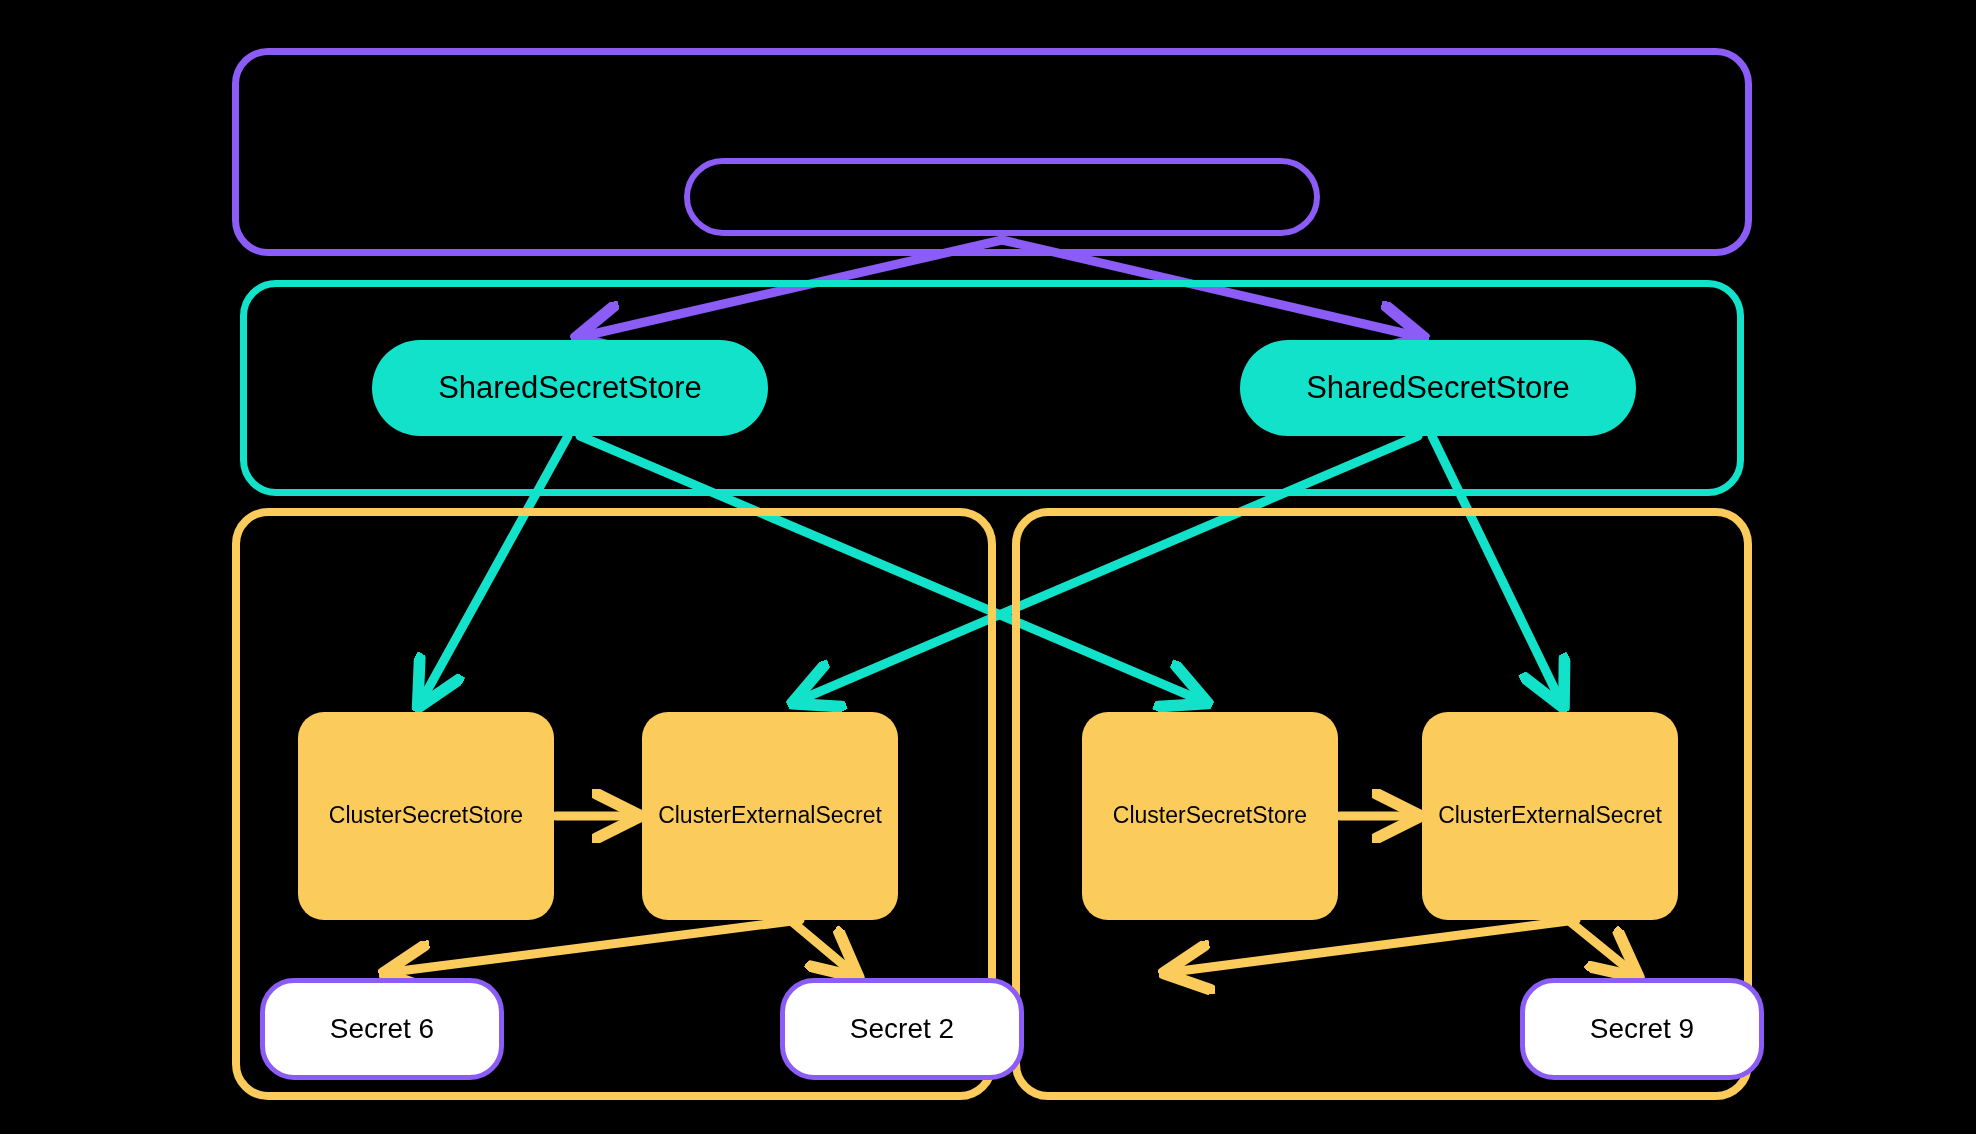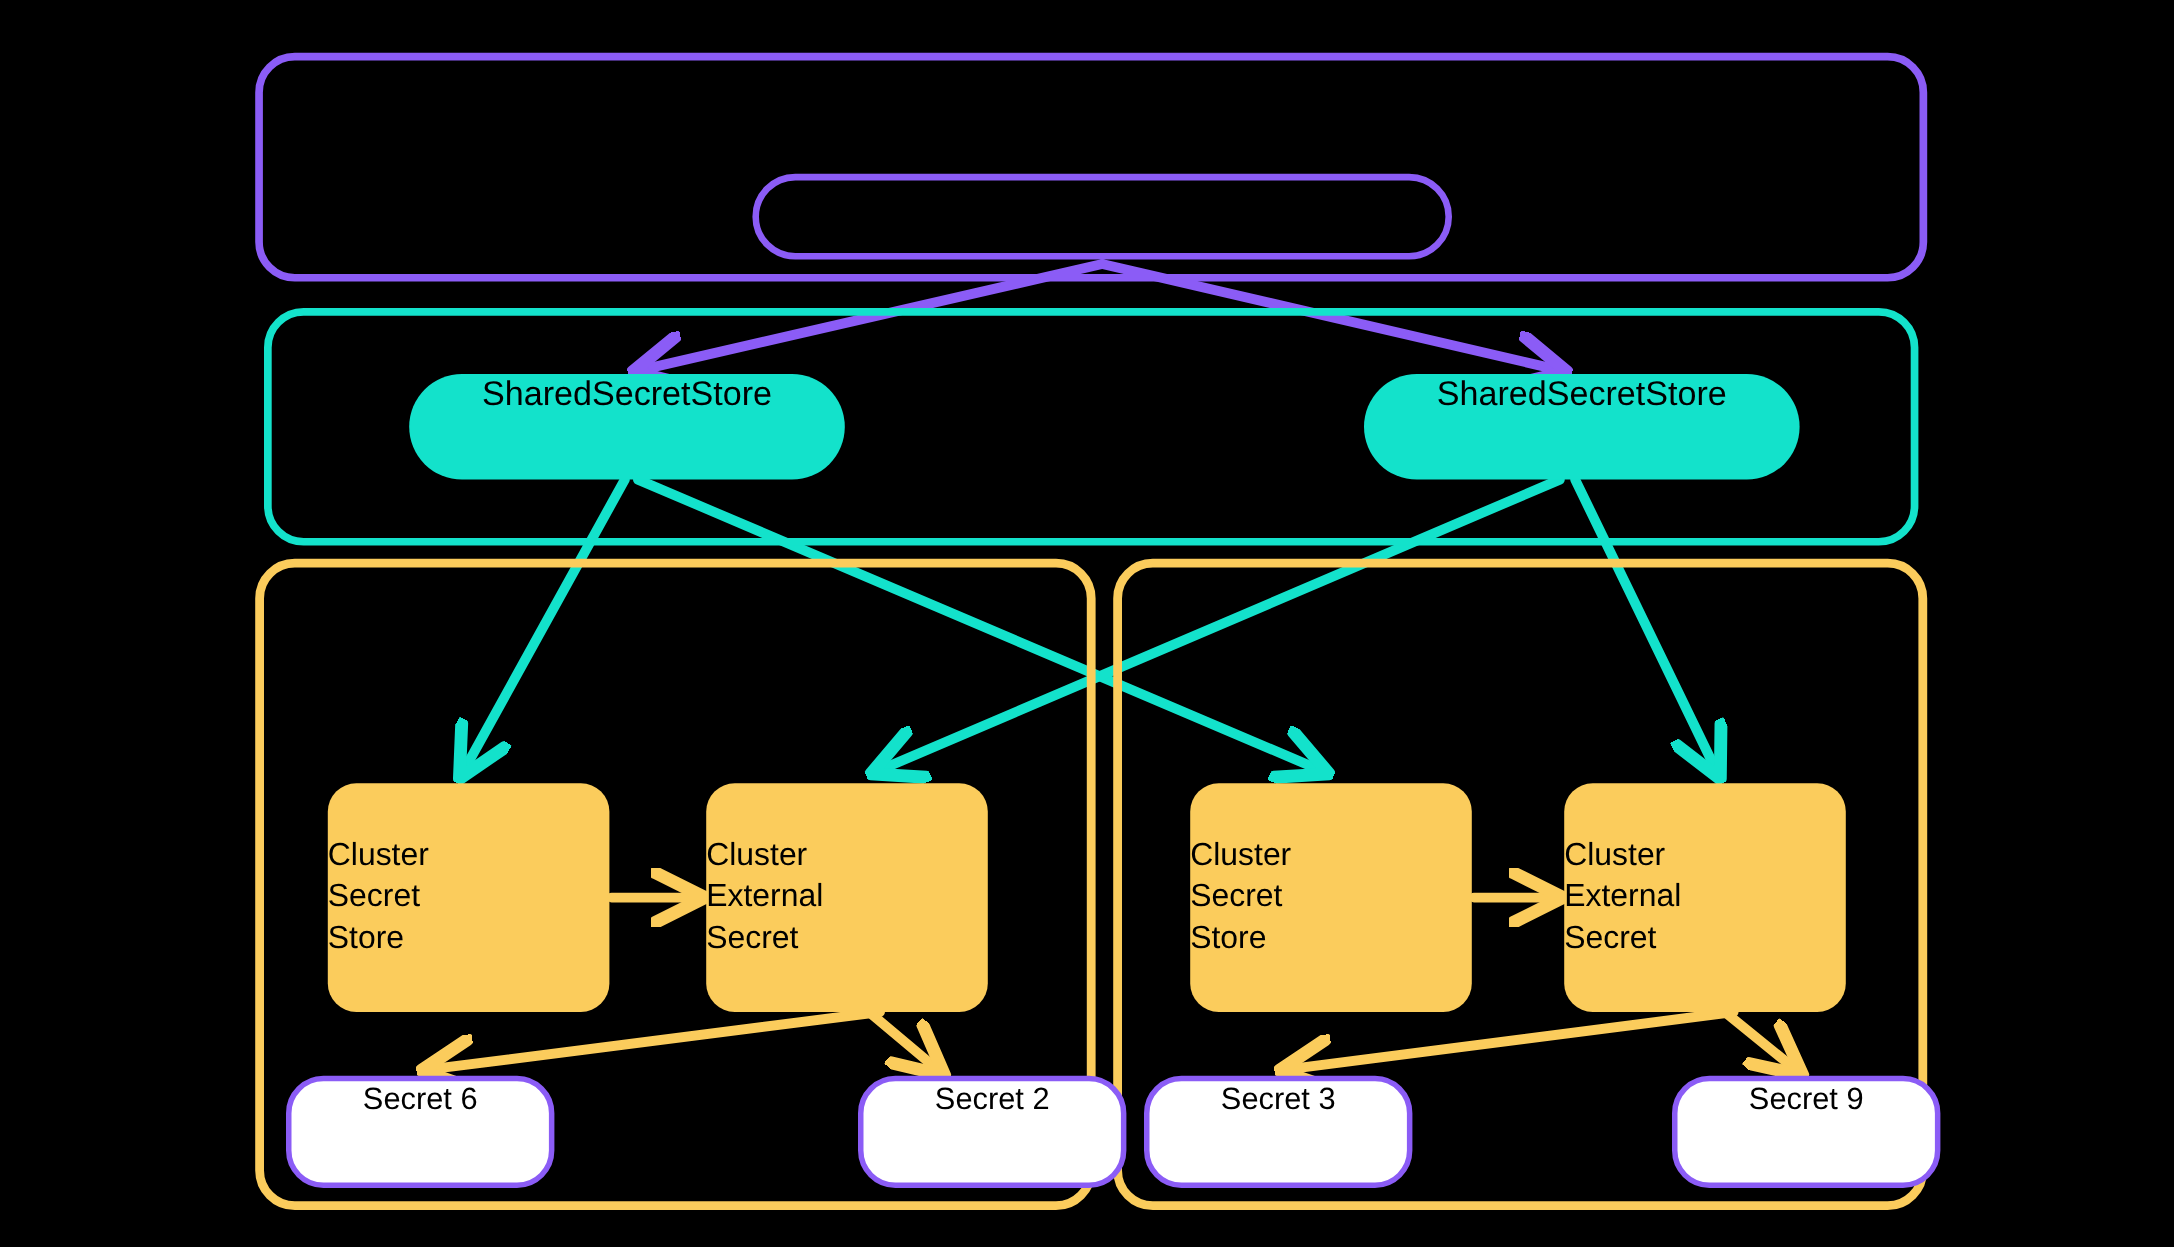--- a/index.html
+++ b/index.html
@@ -26,43 +26,43 @@
     border:8px solid #FBCC5C;border-radius:36px;
   }
   #cluster-container-right{
     left:1012px;top:508px;width:740px;height:592px;
     border:8px solid #FBCC5C;border-radius:36px;
   }
 
   
   .node{
     position:absolute;box-sizing:border-box;
-    display:flex;align-items:flex-start;justify-content:center;
+    display:flex;align-items:center;justify-content:center;
     text-align:center;color:#000;
   }
 
   #provider-pill{
     left:684px;top:158px;width:636px;height:78px;
     border:6px solid #8B5CF6;border-radius:40px;
     font-size:30px;color:#000;
   }
 
   .shared-store{
     width:396px;height:96px;
     background:#13E2CB;border-radius:48px;
     font-size:31px;font-weight:400;
   }
   #shared-store-left{left:372px;top:340px;}
   #shared-store-right{left:1240px;top:340px;}
 
   .cluster-box{
     width:256px;height:208px;
     background:#FBCC5C;border-radius:26px;
-    font-size:29px;line-height:1.30;
-    flex-direction:column;
+    font-size:23px;line-height:1.30;
+    flex-direction:row;
   }
   #cluster-secret-store-left{left:298px;top:712px;}
   #cluster-external-secret-left{left:642px;top:712px;}
   #cluster-secret-store-right{left:1082px;top:712px;}
   #cluster-external-secret-right{left:1422px;top:712px;}
   .cluster-box span{display:block;}
 
   .secret-pill{
     width:244px;height:102px;
     background:#FFFFFF;border:5px solid #8B5CF6;border-radius:34px;
@@ -160,21 +160,18 @@
   </div>
 
   <div class="node secret-pill" id="secret-1">
     <span>Secret 6</span>
   </div>
 
   <div class="node secret-pill" id="secret-2">
     <span>Secret 2</span>
   </div>
 
-  <div class="node secret-pill" id="secret-3">
-    <span>Secret 3</span>
-  </div>
 
   <div class="node secret-pill" id="secret-4">
     <span>Secret 9</span>
   </div>
 
 </div>
 
 </body></html>

